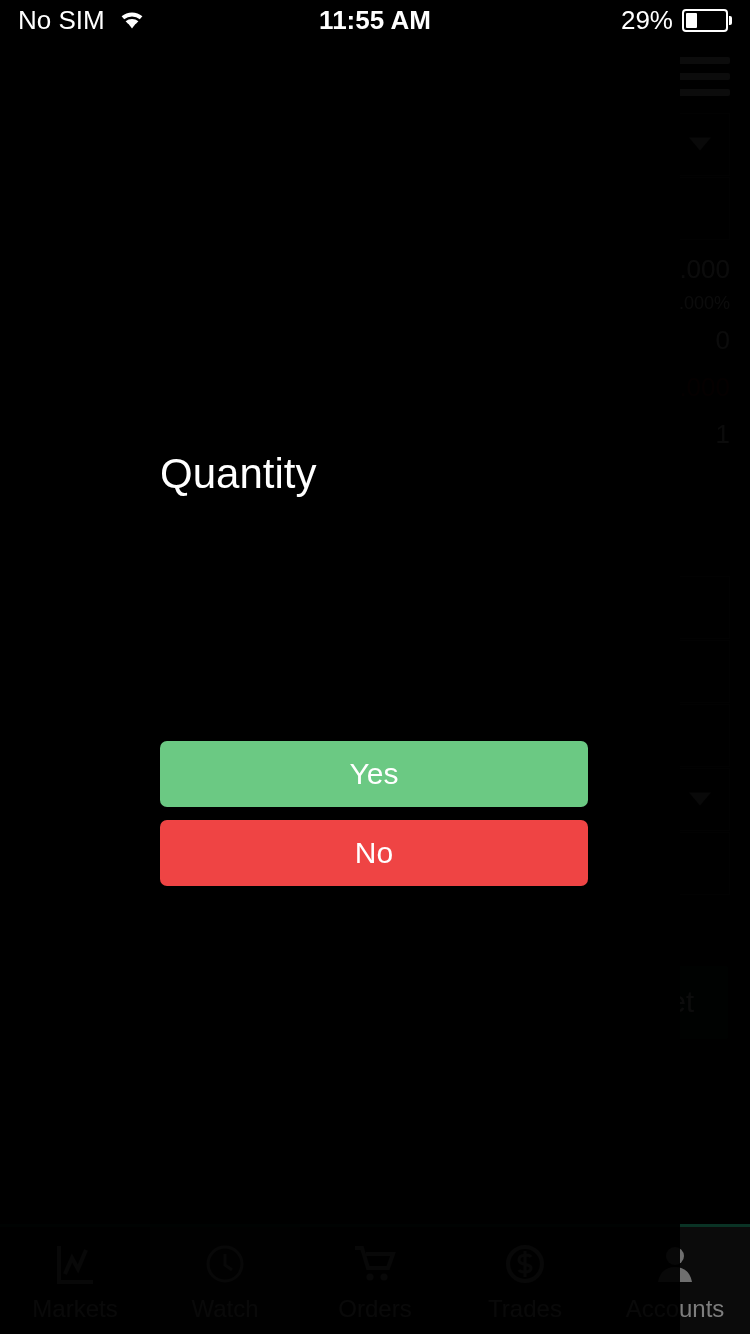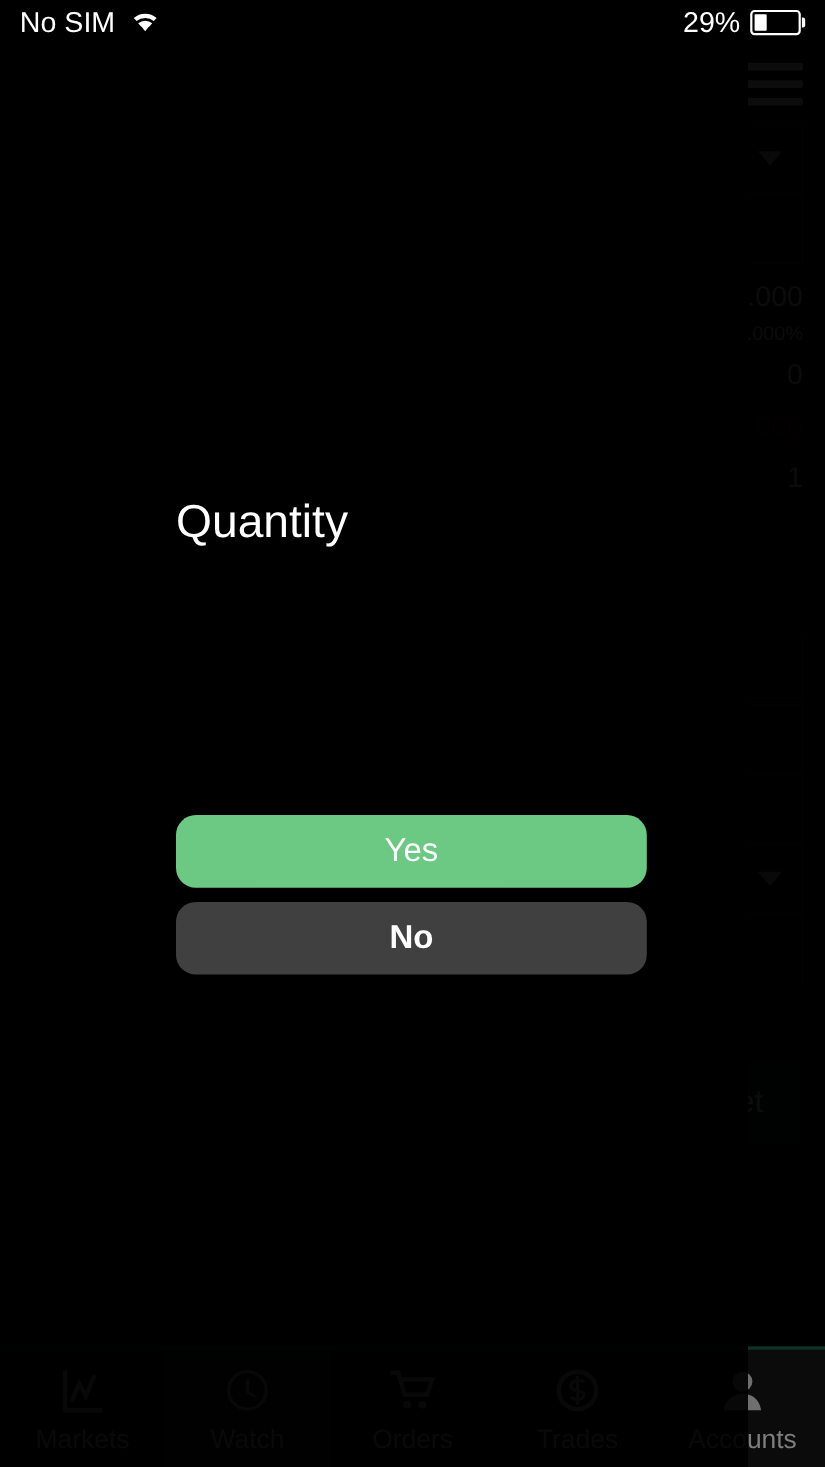--- a/index.html
+++ b/index.html
@@ -113,38 +113,39 @@
     position:absolute; left:160px; top:450px;
     color:#fff; font-size:42px;
   }
   .modal-msg {
     position:absolute; left:178px; top:572px; width:420px;
     color:#fff; font-size:29px; line-height:1.38;
   }
   .modal-btns { position:absolute; left:160px; top:741px; width:428px; pointer-events:auto; }
   .mbtn {
     display:block; width:428px; height:66px; margin-bottom:13px;
-    background:#6bc983; border:none; border-radius:18px;
+    background:#6bc983; border:none; border-radius:7px;
     color:#fff; font-size:30px; font-family:"Liberation Sans", sans-serif;
   }
 </style>
 </head>
 <body>
 
 <div id="screen">
 
   <div class="statusbar">
     <div class="sb-left">
       <span>No SIM</span>
       <svg class="wifi" width="30" height="22" viewBox="0 0 30 22">
         <path d="M15 19.5l-4-5.2a6.4 6.4 0 018 0z" fill="#fff"></path>
         <path d="M4.6 7.3A16 16 0 0125.4 7.3l-2.6 2.9a12.2 12.2 0 00-15.6 0z" fill="#fff"></path>
         <path d="M8.6 12.2a10 10 0 0112.8 0l-2.6 2.9a6.3 6.3 0 00-7.6 0z" fill="#fff"></path>
       </svg>
     </div>
+    <div class="sb-center">11:55 AM</div>
     <div class="sb-right">
       <span>29%</span>
       <span class="batt-wrap">
         <span class="batt-body">
             <span class="batt-fill" id="battfill" style="width: 29%;"></span>
           </span>
         <span class="batt-cap"></span>
       </span>
     </div>
   </div>
@@ -279,21 +280,21 @@
       <div class="disclaimer">* Please refer the invoice for final fees/fund charges, commission charges / govt. related charges in final total</div>
     </div>
   </div>
 
   <div class="overlay"></div>
 
   <div class="modal">
     <div class="modal-title">Quantity</div>
     <div class="modal-btns">
       <button class="mbtn" style="background: rgb(107, 201, 131);">Yes</button>
-      <button class="mbtn" style="background: #404040; font-weight: bold;">No</button>
+      <button class="mbtn" style="background: #ef4444;">No</button>
     </div>
   </div>
 
   <div class="tabbar">
     <div class="tab">
       <span class="tab-ic">
         <svg width="44" height="44" viewBox="0 0 44 44">
           <path d="M6 4v36h34" stroke="#6f6f6f" stroke-width="4" fill="none"></path>
           <path d="M12 32l7-16 6 11 8-19" stroke="#6f6f6f" stroke-width="4" fill="none"></path>
         </svg>

